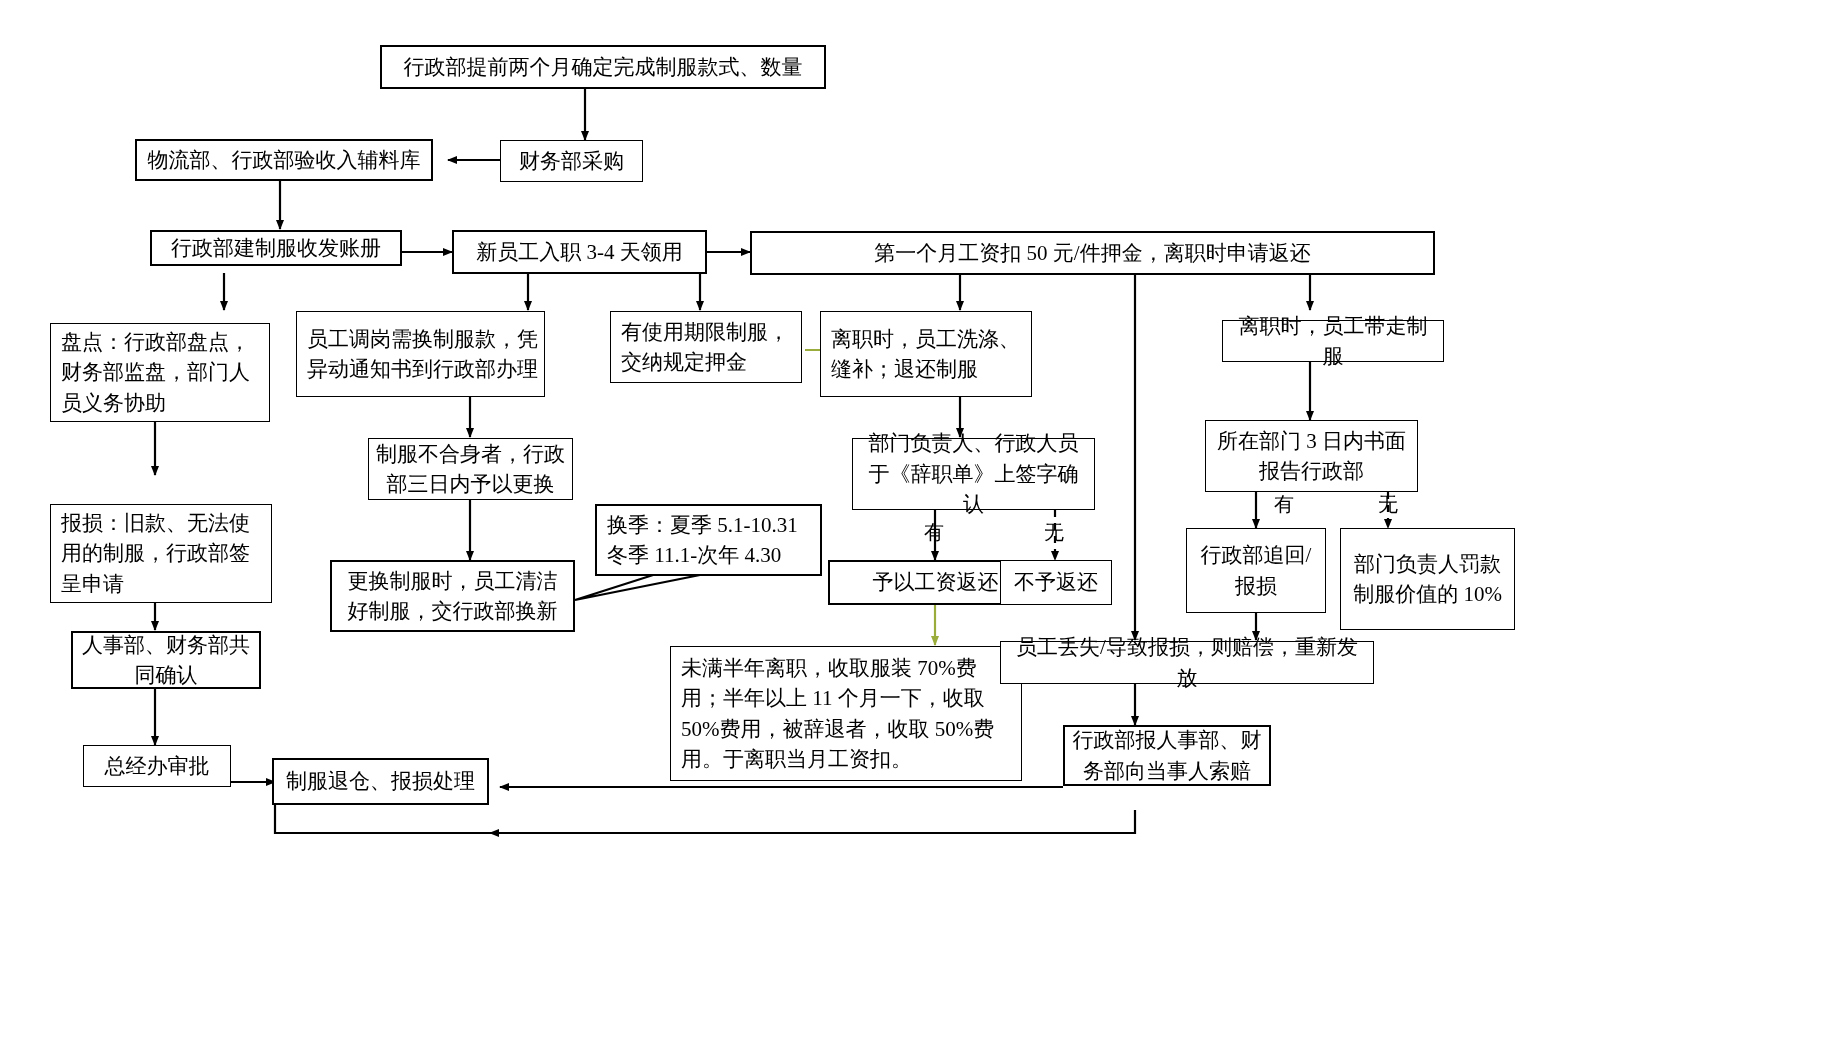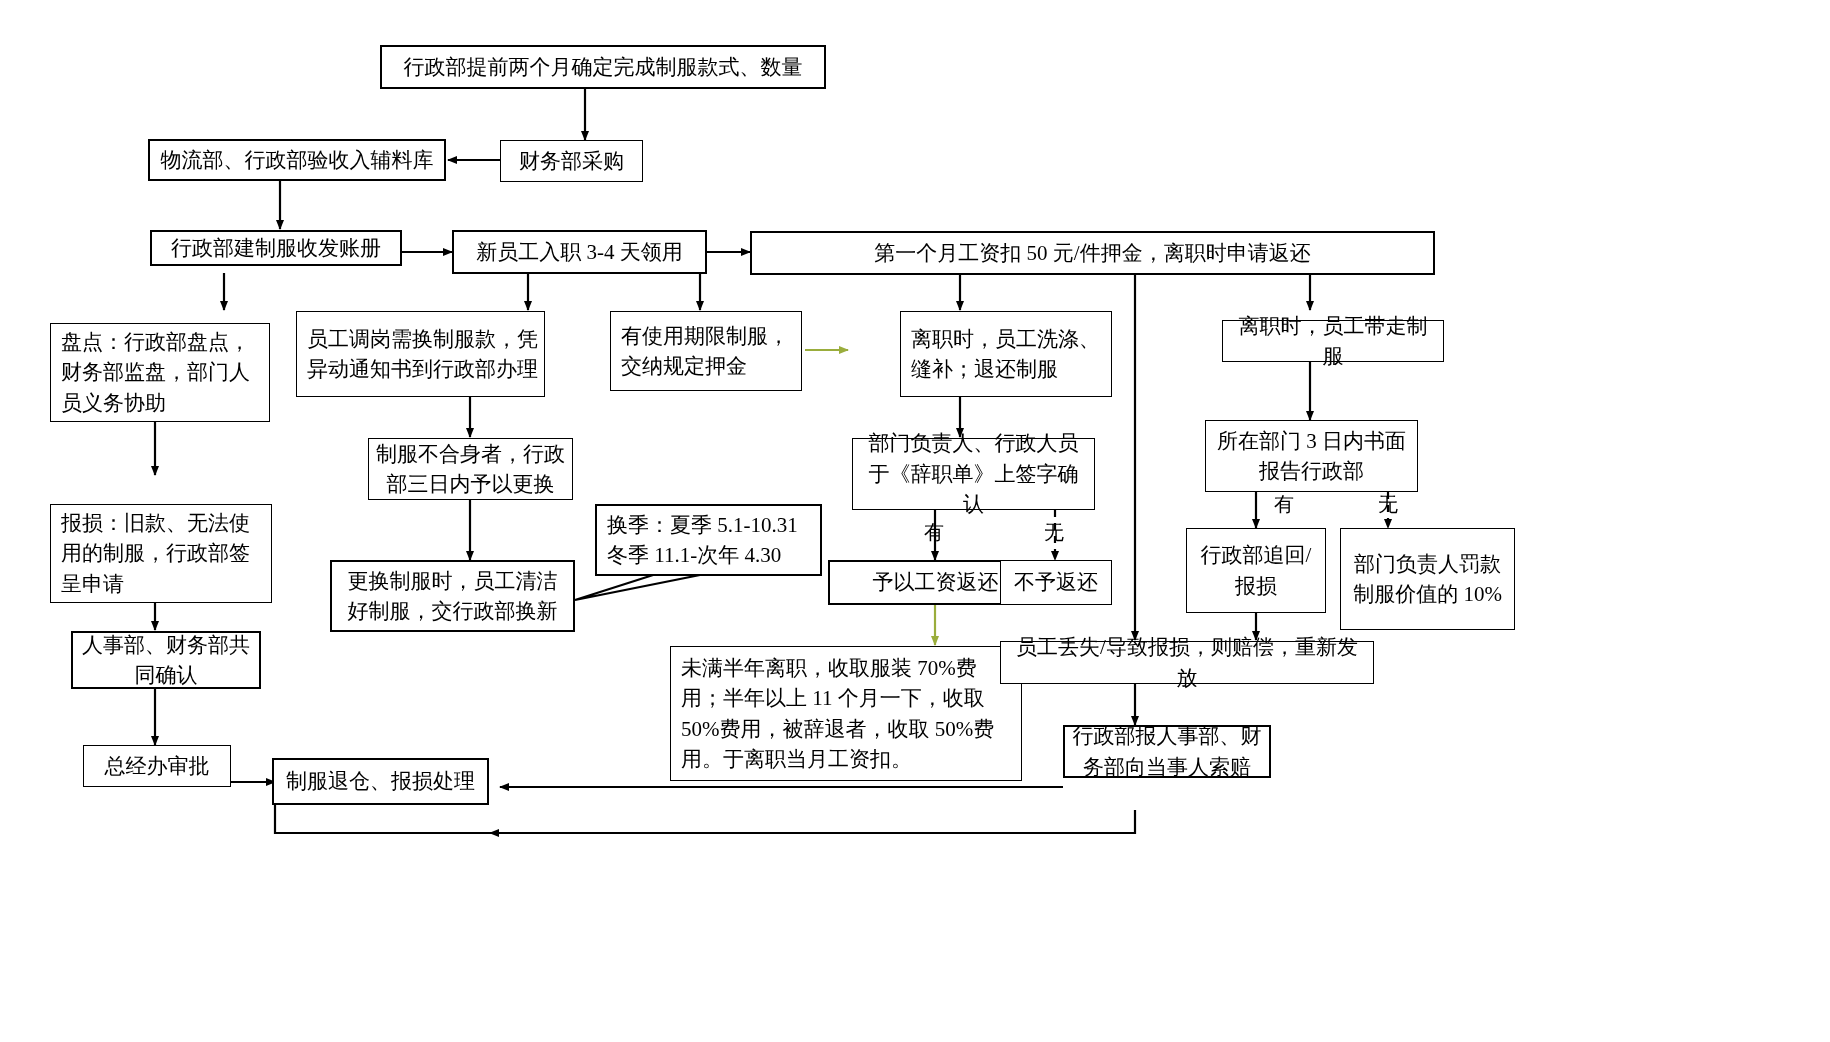--- a/index.html
+++ b/index.html
@@ -94,29 +94,29 @@
       <path d="M935,605 L935,645" marker-end="url(#ahg)"></path>
     </g>
     <g stroke="#000" stroke-width="2.2" fill="none">
 
       <path d="M700,575 L575,600 L700,560"></path>
     </g>
   </svg>
 
   <div class="box thick" style="left:380px;top:45px;width:446px;height:44px;">行政部提前两个月确定完成制服款式、数量</div>
   <div class="box" style="left:500px;top:140px;width:143px;height:42px;">财务部采购</div>
-  <div class="box thick" style="left:135px;top:139px;width:298px;height:42px;margin-left:13px;">物流部、行政部验收入辅料库</div>
+  <div class="box thick" style="left:135px;top:139px;width:298px;height:42px;">物流部、行政部验收入辅料库</div>
   <div class="box thick" style="left:150px;top:230px;width:252px;height:36px;">行政部建制服收发账册</div>
   <div class="box thick" style="left:452px;top:230px;width:255px;height:44px;">新员工入职 3-4 天领用</div>
   <div class="box thick" style="left:750px;top:231px;width:685px;height:44px;">第一个月工资扣 50 元/件押金，离职时申请返还</div>
 
   <div class="box left" style="left:50px;top:323px;width:220px;height:99px;">盘点：行政部盘点，财务部监盘，部门人员义务协助</div>
   <div class="box left" style="left:296px;top:311px;width:249px;height:86px;">员工调岗需换制服款，凭异动通知书到行政部办理</div>
-  <div class="box left" style="left:610px;top:311px;width:192px;height:80px;">有使用期限制服，交纳规定押金</div>
-  <div class="box left" style="left:900px;top:311px;width:212px;height:86px;">离职时，员工洗涤、缝补；退还制服</div>
+  <div class="box left" style="left:610px;top:311px;width:192px;height:72px;">有使用期限制服，交纳规定押金</div>
+  <div class="box left" style="left:820px;top:311px;width:212px;height:86px;">离职时，员工洗涤、缝补；退还制服</div>
   <div class="box" style="left:1222px;top:320px;width:222px;height:42px;">离职时，员工带走制服</div>
 
   <div class="box left" style="left:50px;top:476px;width:222px;height:99px;margin-top:28px;">报损：旧款、无法使用的制服，行政部签呈申请</div>
   <div class="box" style="left:368px;top:438px;width:205px;height:62px;">制服不合身者，行政部三日内予以更换</div>
   <div class="box" style="left:852px;top:438px;width:243px;height:72px;">部门负责人、行政人员于《辞职单》上签字确认</div>
   <div class="box" style="left:1205px;top:420px;width:213px;height:72px;">所在部门 3 日内书面报告行政部</div>
 
   <div class="box thick left" style="left:595px;top:504px;width:227px;height:72px;">换季：夏季 5.1-10.31
 冬季 11.1-次年 4.30</div>
   <div class="box thick" style="left:828px;top:560px;width:215px;height:45px;">予以工资返还</div>
@@ -124,20 +124,20 @@
   <div class="box" style="left:1186px;top:528px;width:140px;height:85px;">行政部追回/
 报损</div>
   <div class="box" style="left:1340px;top:528px;width:175px;height:102px;">部门负责人罚款制服价值的 10%</div>
 
   <div class="box thick" style="left:330px;top:560px;width:245px;height:72px;">更换制服时，员工清洁好制服，交行政部换新</div>
   <div class="box thick" style="left:71px;top:631px;width:190px;height:58px;">人事部、财务部共同确认</div>
   <div class="box left" style="left:630px;top:646px;width:352px;height:135px;margin-left:40px;">未满半年离职，收取服装 70%费用；半年以上 11 个月一下，收取 50%费用，被辞退者，收取 50%费用。于离职当月工资扣。</div>
   <div class="box" style="left:1000px;top:641px;width:374px;height:43px;">员工丢失/导致报损，则赔偿，重新发放</div>
   <div class="box" style="left:83px;top:745px;width:148px;height:42px;">总经办审批</div>
   <div class="box thick" style="left:272px;top:758px;width:217px;height:47px;">制服退仓、报损处理</div>
-  <div class="box thick" style="left:1063px;top:725px;width:208px;height:53px;">行政部报人事部、财务部向当事人索赔</div>
+  <div class="box thick" style="left:1063px;top:725px;width:208px;height:61px;">行政部报人事部、财务部向当事人索赔</div>
 
   <span class="lbl" style="left:924px;top:522px;">有</span>
   <span class="lbl" style="left:1044px;top:522px;">无</span>
   <span class="lbl" style="left:1274px;top:494px;">有</span>
   <span class="lbl" style="left:1378px;top:494px;">无</span>
 
 </div>
 
 </body></html>

